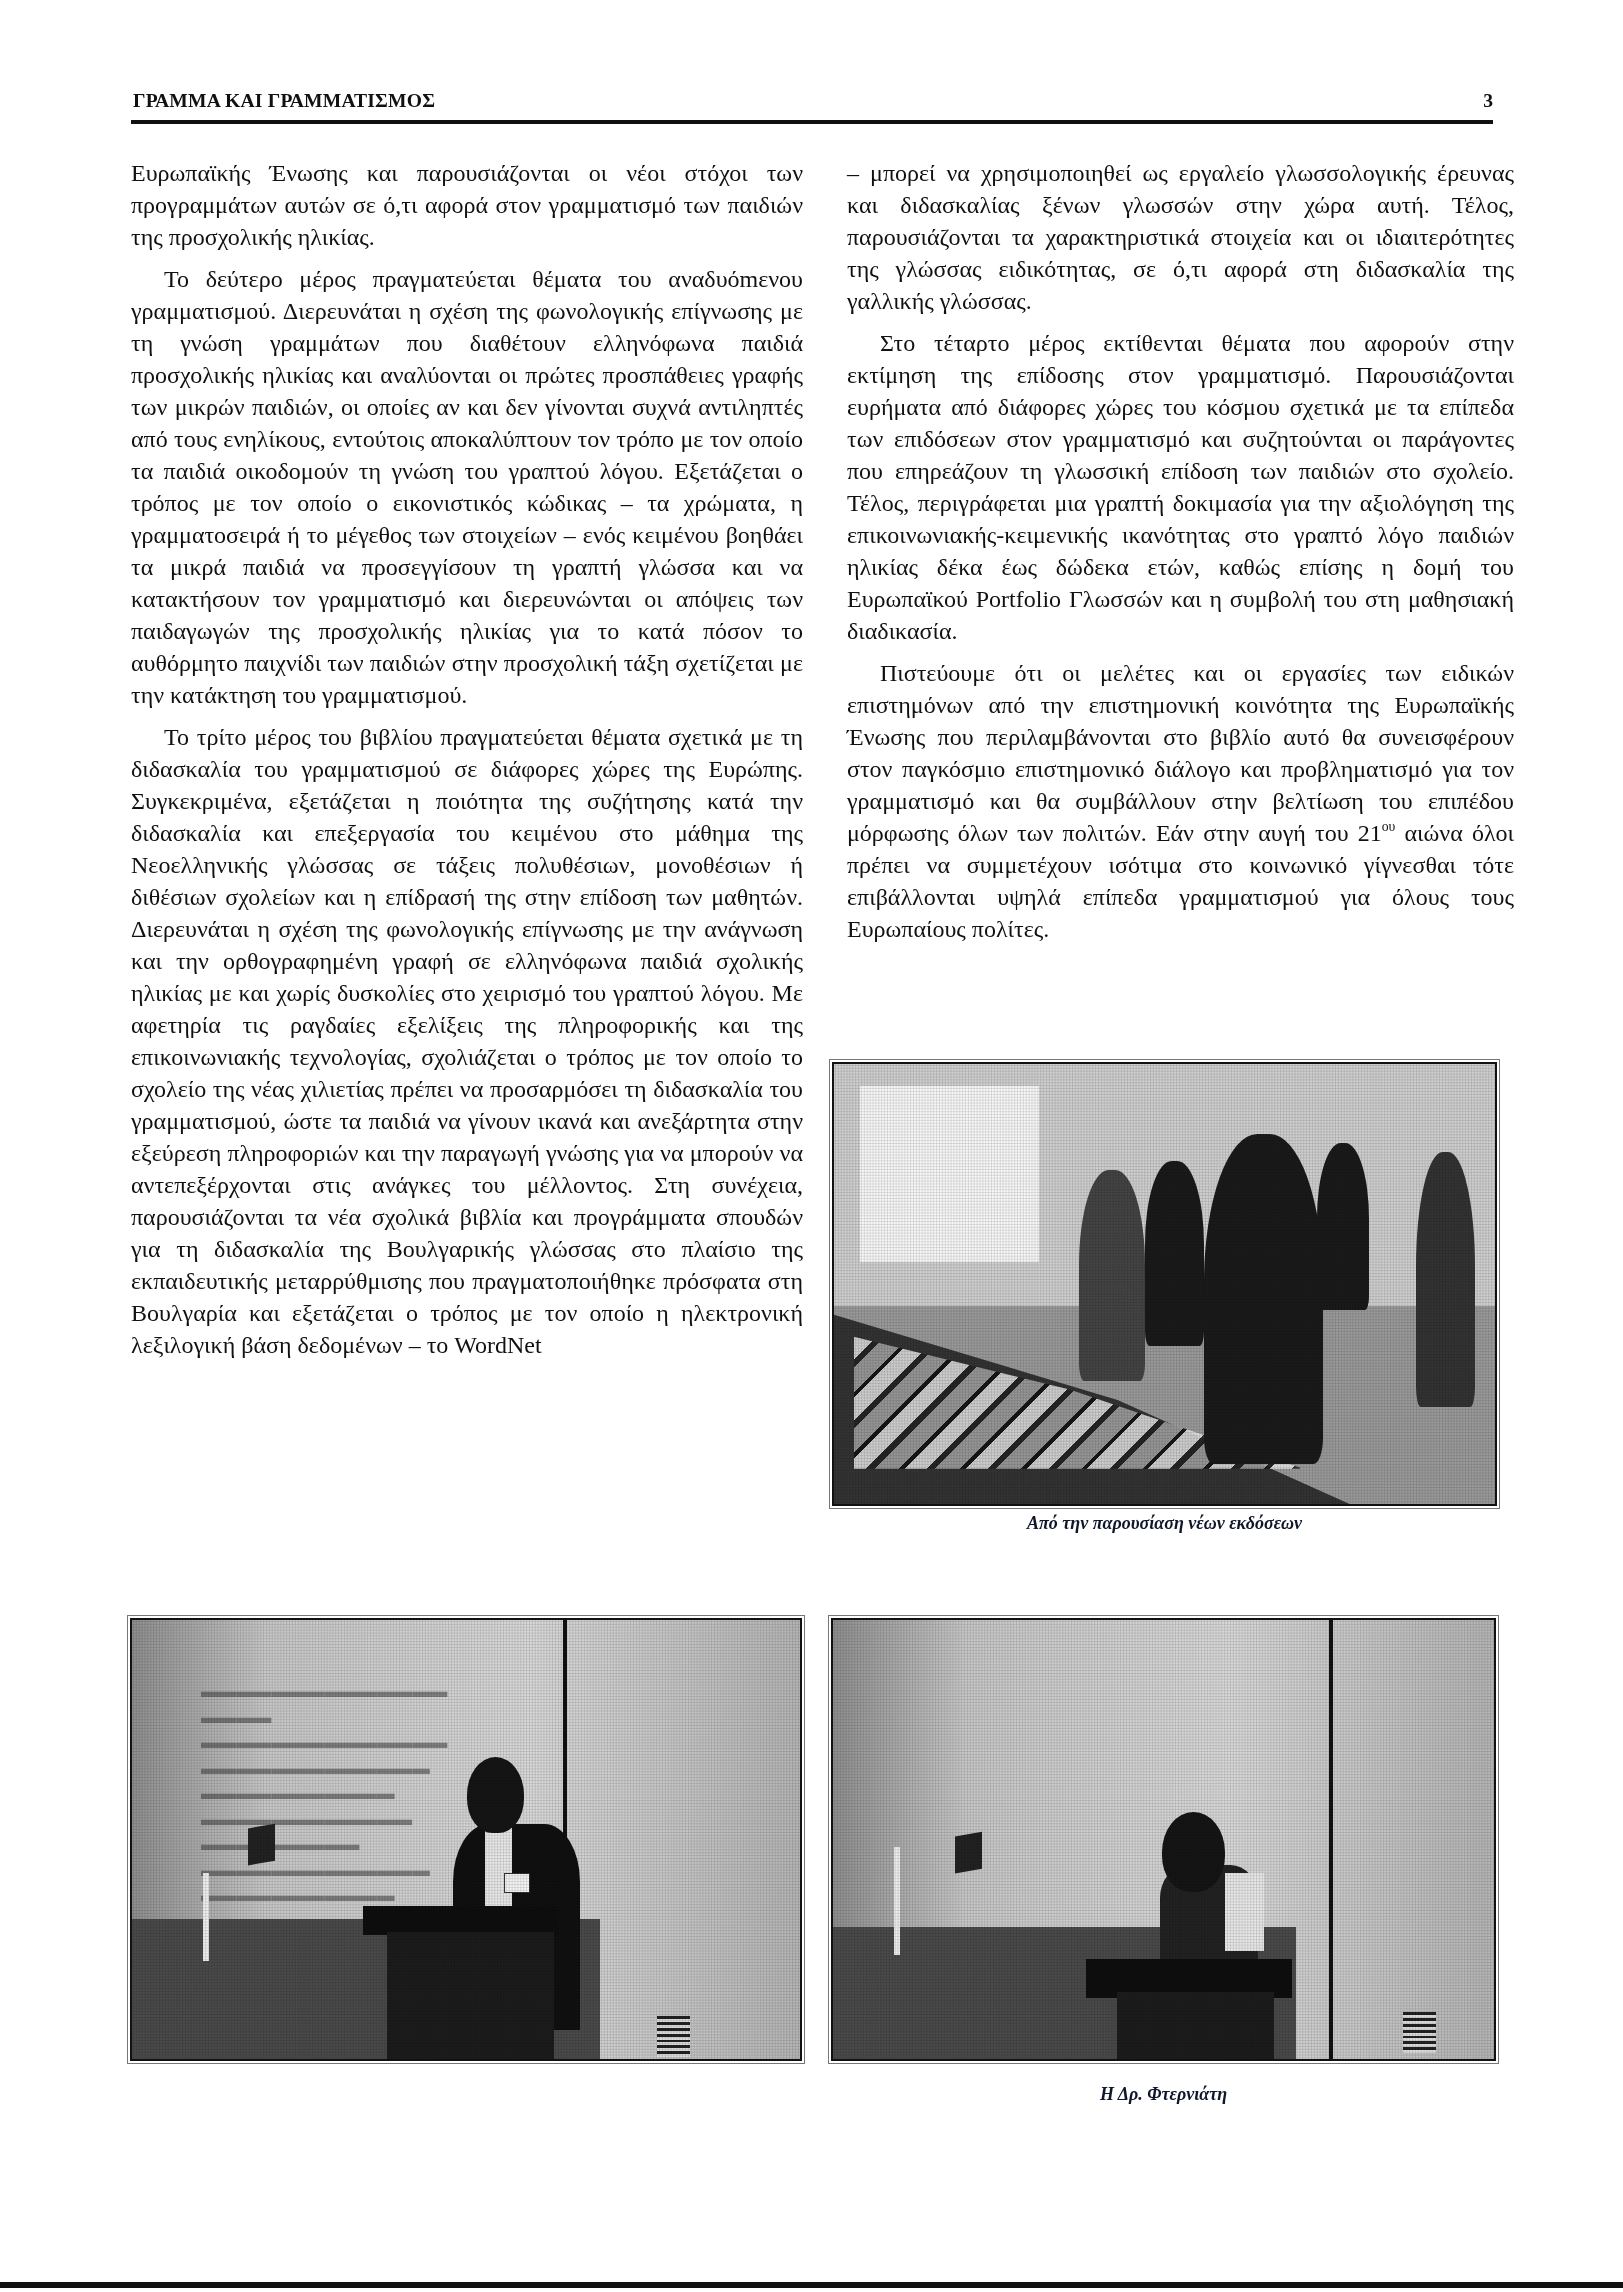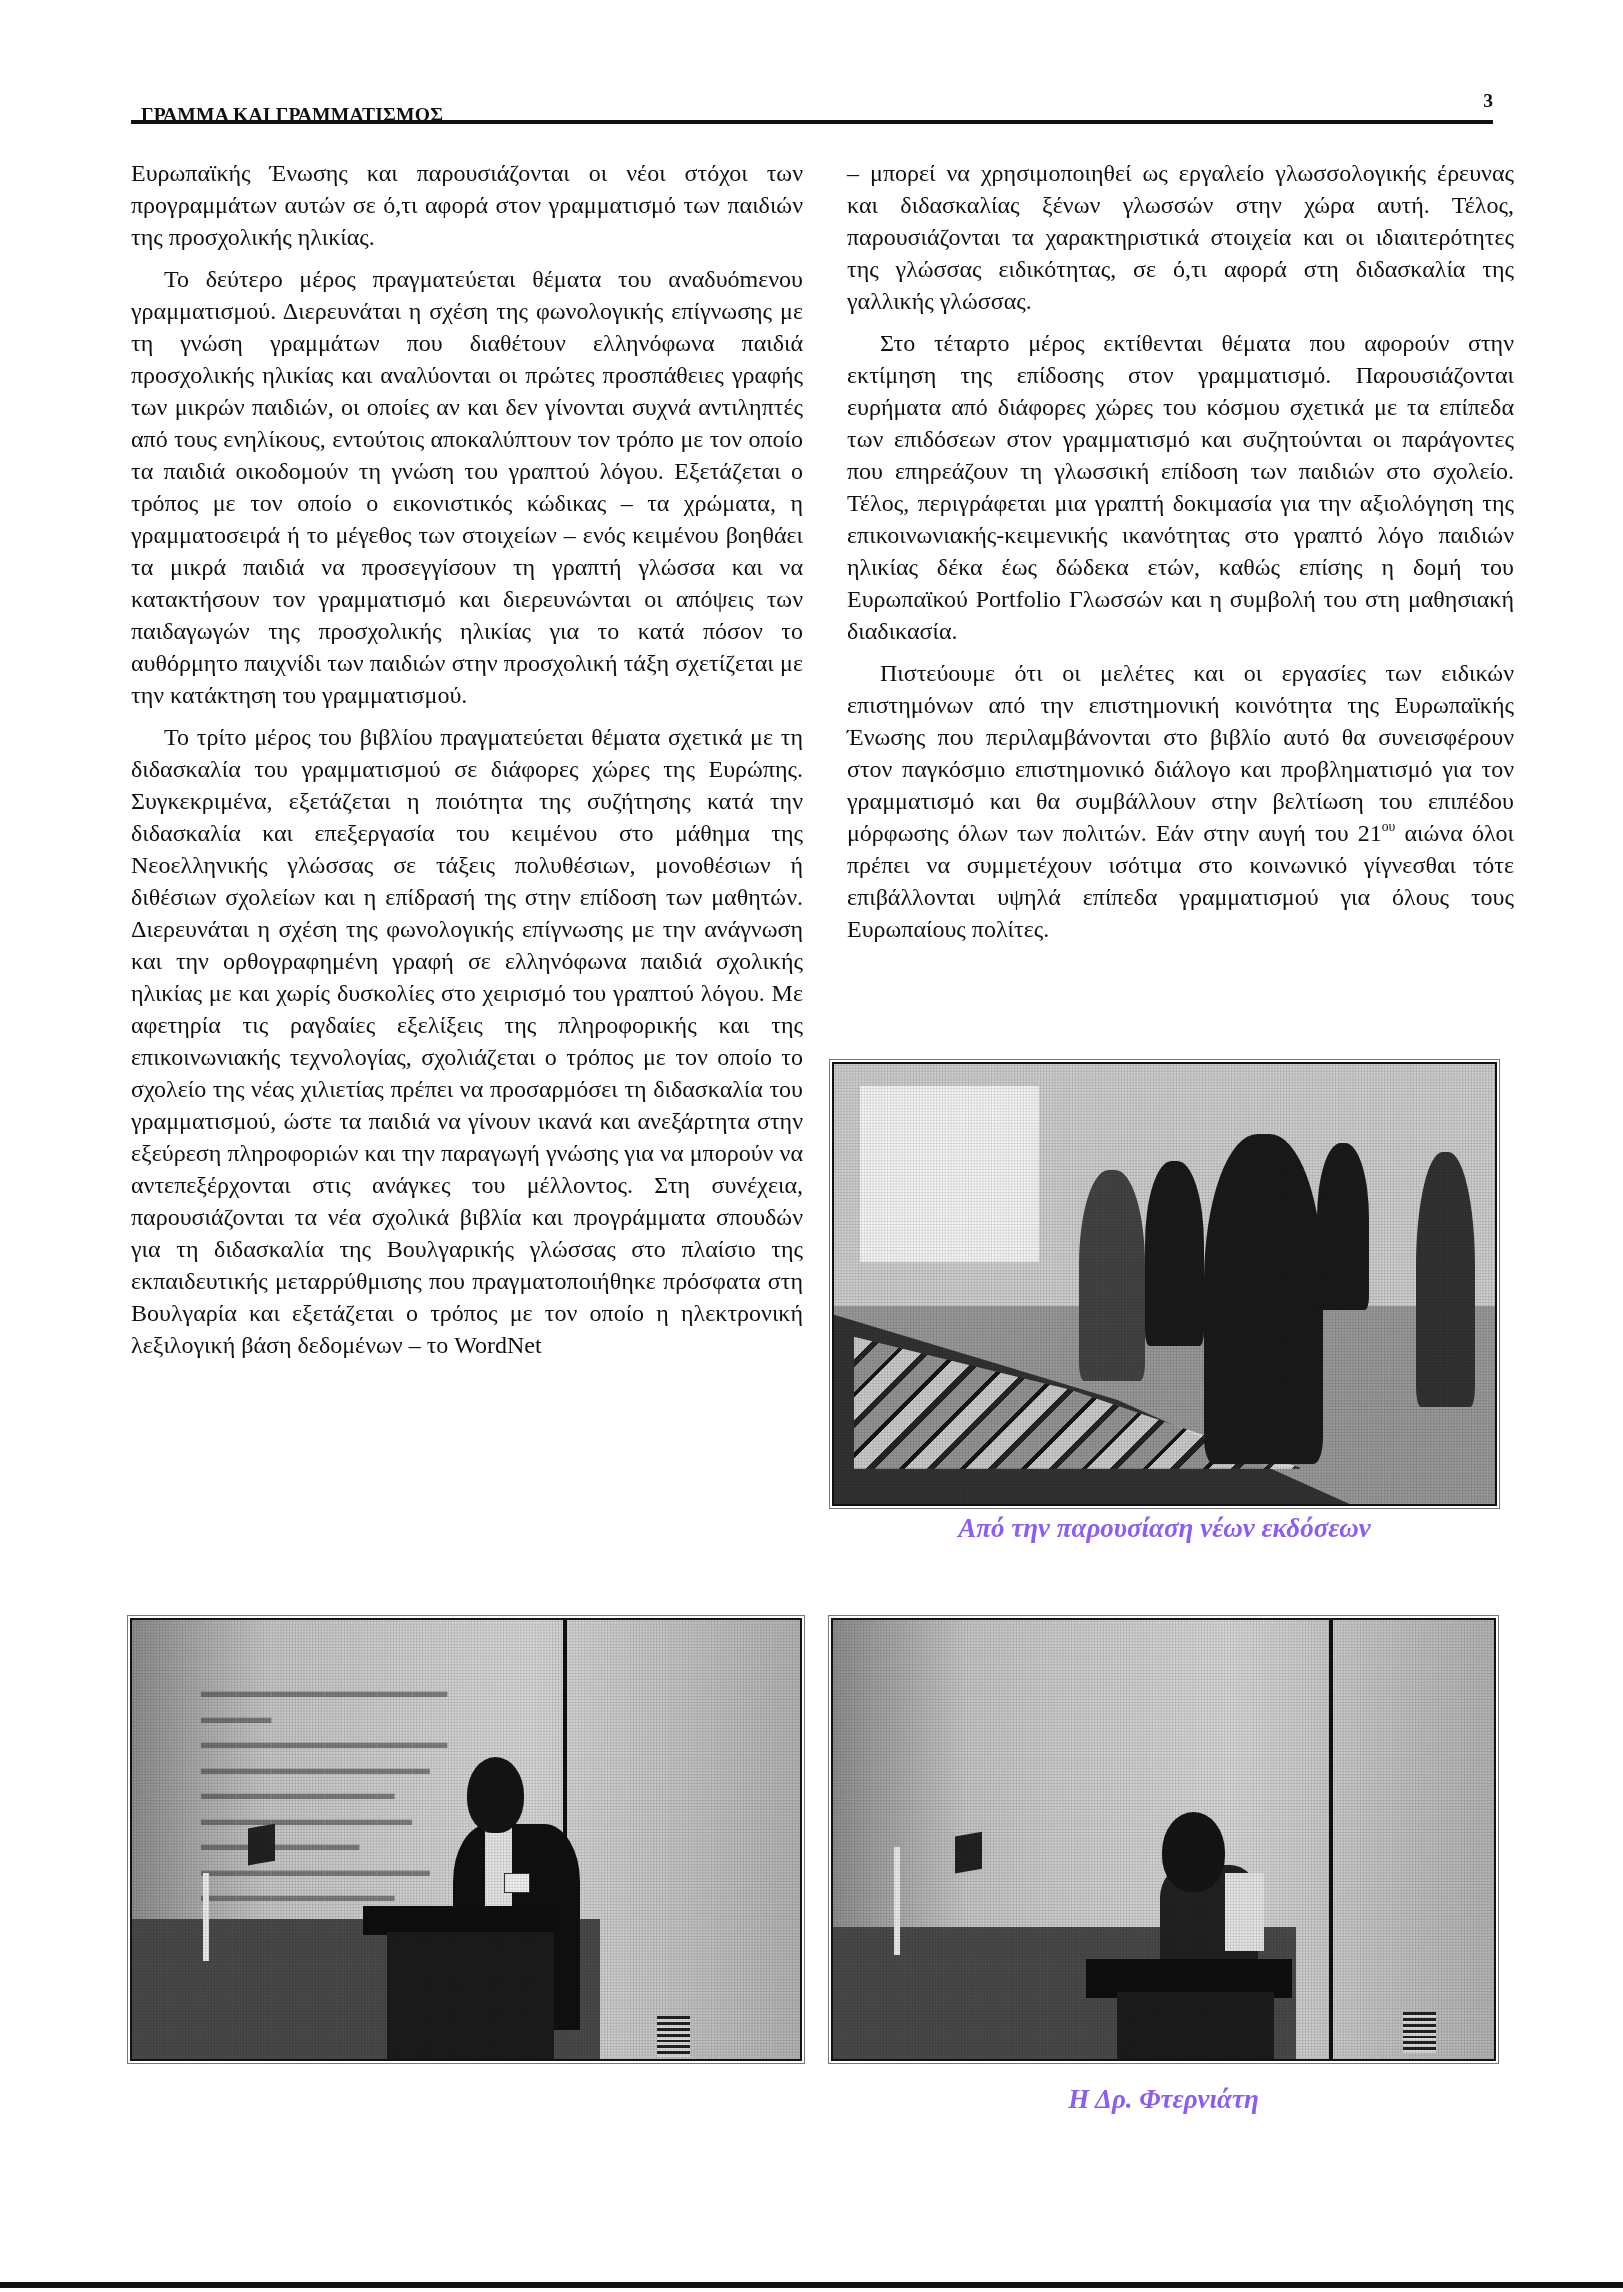--- a/index.html
+++ b/index.html
@@ -1,34 +1,34 @@
 <!DOCTYPE html>
 <html><head>
 <meta charset="utf-8">
 <style>
   html, body { margin: 0; padding: 0; background: #ffffff; }
   body { width: 1623px; height: 2293px; position: relative; overflow: hidden; color: #111; }
   .page { position: absolute; left: 0; top: 0; width: 1623px; height: 2293px; }
 
   .running-head { position: absolute; left: 131px; top: 90px; width: 1362px; height: 33px; }
-  .running-head .title { position: absolute; left: 2px; top: 14px; font-family: "Liberation Serif", serif; font-size: 19.6px; font-weight: bold; letter-spacing: 0.2px; margin-left: 8px; }
+  .running-head .title { position: absolute; left: 2px; top: 0; font-family: "Liberation Serif", serif; font-size: 19.6px; font-weight: bold; letter-spacing: 0.2px; }
   .running-head .pageno { position: absolute; right: 0; top: 0; font-family: "Liberation Serif", serif; font-size: 19.6px; font-weight: bold; }
   .running-head .rule { position: absolute; left: 0; right: 0; top: 30px; height: 3.9px; background: #111; }
 
   .col { position: absolute; top: 157px; width: 672px; font-family: "Liberation Serif", serif; font-size: 24px; line-height: 32px; text-align: justify; hyphens: manual; }
   .col.left { left: 131px; }
   .col.right { left: 847px; top: 157px; width: 667px; }
   .col p { margin: 0 0 9.8px 0; text-indent: 33px; }
   .col p.noindent { text-indent: 0; }
   .col p.cont { text-indent: 0; }
   sup { font-size: 13.7px; line-height: 0; vertical-align: 9.8px; }
 
   .figure { position: absolute; }
   .frame { position: absolute; border: 2.9px solid #111; outline: 1px solid #777; outline-offset: 2.9px; box-sizing: border-box; overflow: hidden; background: #bdbdbd; }
-  .caption { position: absolute; text-align: center; font-family: "Liberation Serif", serif; font-style: italic; font-weight: bold; font-size: 27px; color: #8b5cf6; }
+  .caption { position: absolute; text-align: center; font-family: "Liberation Serif", serif; font-style: italic; font-weight: bold; font-size: 18px; color: #0f172a; }
 
   
   .halftone { position: absolute; inset: 0;
     background-image:
       radial-gradient(circle, rgba(0,0,0,0.35) 0.8px, transparent 1.2px);
     background-size: 2.9px 2.9px; opacity: 0.55; }
 
   
   .p1 .wall { position: absolute; left: 0; top: 0; right: 0; height: 58%; background: #cfcfcf; }
   .p1 .window { position: absolute; left: 4%; top: 5%; width: 27%; height: 40%; background: #f7f7f7; }

